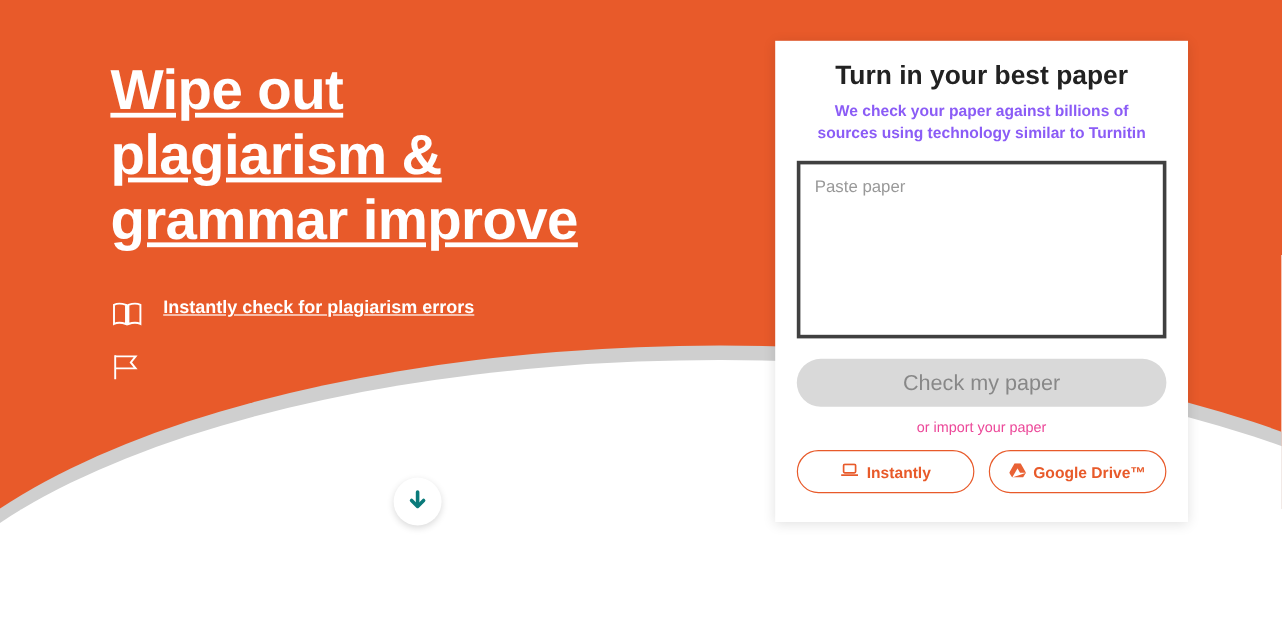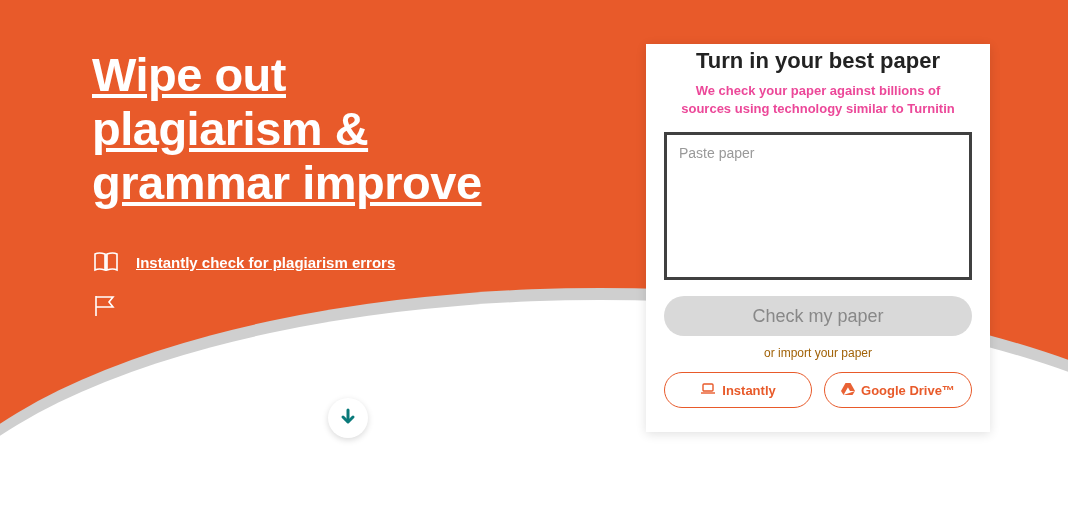--- a/index.html
+++ b/index.html
@@ -46,21 +46,20 @@
     }
     .headline {
       font-size: 47px;
       font-weight: 700;
       line-height: 1.15;
       letter-spacing: -0.5px;
       margin-bottom: 38px;
     }
     .feature {
       display: flex;
-      align-items: center;
       gap: 16px;
       margin-bottom: 16px;
     }
     .feature-icon {
       width: 28px;
       height: 28px;
       flex-shrink: 0;
       display: flex;
       align-items: center;
       justify-content: center;
@@ -77,39 +76,39 @@
       height: 40px;
       background: #fff;
       border-radius: 50%;
       display: flex;
       align-items: center;
       justify-content: center;
       box-shadow: 0 2px 6px rgba(0,0,0,0.15);
     }
     .panel {
       position: absolute;
-      top: 44px;
+      top: 34px;
       right: 78px;
       width: 344px;
       background: #fff;
-      padding: 4px 18px 14px 18px;
+      padding: 16px 18px 14px 18px;
       box-shadow: 0 2px 10px rgba(0,0,0,0.12);
     }
     .panel-title {
       text-align: center;
       font-size: 22px;
       font-weight: 700;
       color: #222;
       margin-bottom: 8px;
     }
     .panel-sub {
       text-align: center;
       font-size: 13px;
       font-weight: 700;
-      color: #ec4899;
+      color: #8b5cf6;
       line-height: 1.4;
       margin-bottom: 14px;
       padding: 0 6px;
     }
     .paste-area {
       width: 100%;
       height: 148px;
       border: 3px solid #404040;
       padding: 10px 12px;
       font-size: 14px;
@@ -127,21 +126,21 @@
       border-radius: 22px;
       height: 40px;
       font-size: 18px;
       font-weight: 400;
       cursor: pointer;
       margin-bottom: 10px;
     }
     .or-line {
       text-align: center;
       font-size: 12px;
-      color: #a16207;
+      color: #ec4899;
       margin-bottom: 12px;
     }
     .import-row {
       display: flex;
       gap: 12px;
       margin-bottom: 10px;
     }
     .import-btn {
       flex: 1;
       background: #fff;

